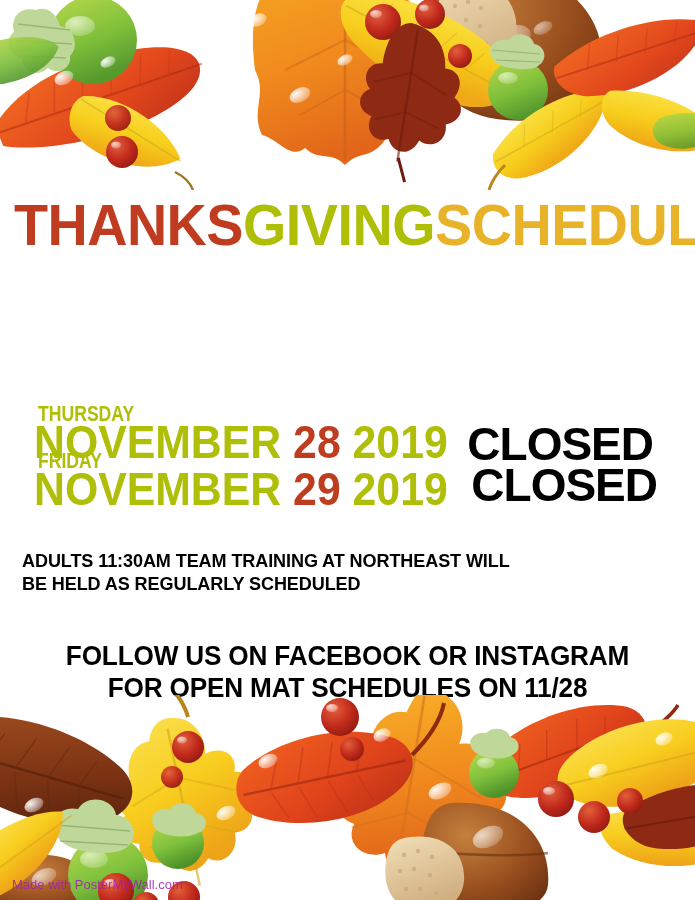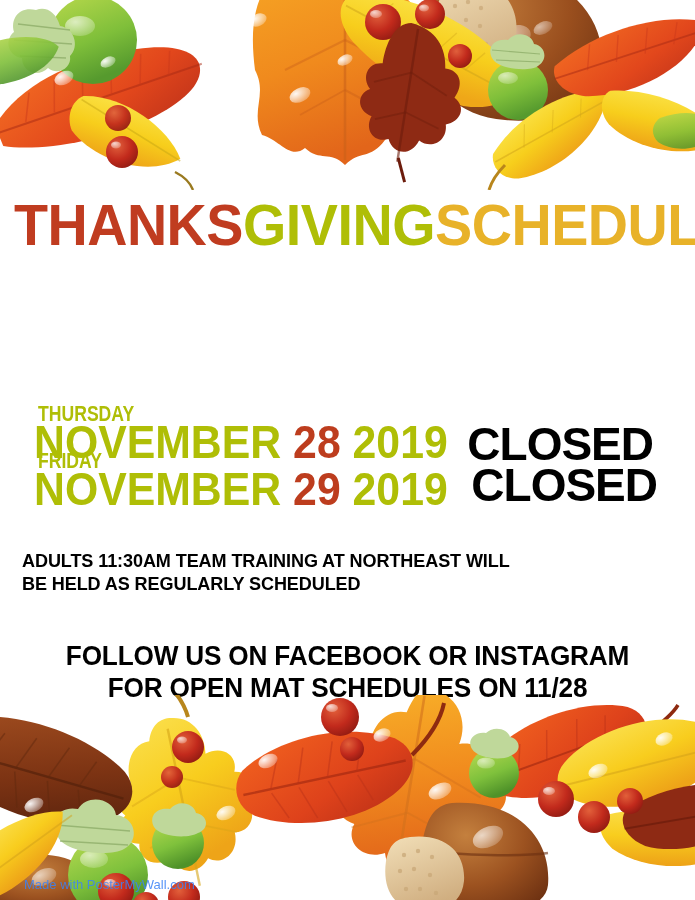--- a/index.html
+++ b/index.html
@@ -146,24 +146,24 @@
     font-weight: bold;
     color: #000000;
     line-height: 1.18;
     letter-spacing: -0.2px;
     transform: scaleX(0.97);
   }
 
   
   .watermark {
     position: absolute;
-    left: 24px;
+    left: 12px;
     bottom: 8px;
     font-size: 13px;
-    color: #3b82f6;
+    color: #a21caf;
     opacity: 0.85;
     font-family: "Liberation Sans", sans-serif;
     white-space: nowrap;
   }
 </style>
 </head>
 <body>
 
 <div class="poster">
 

